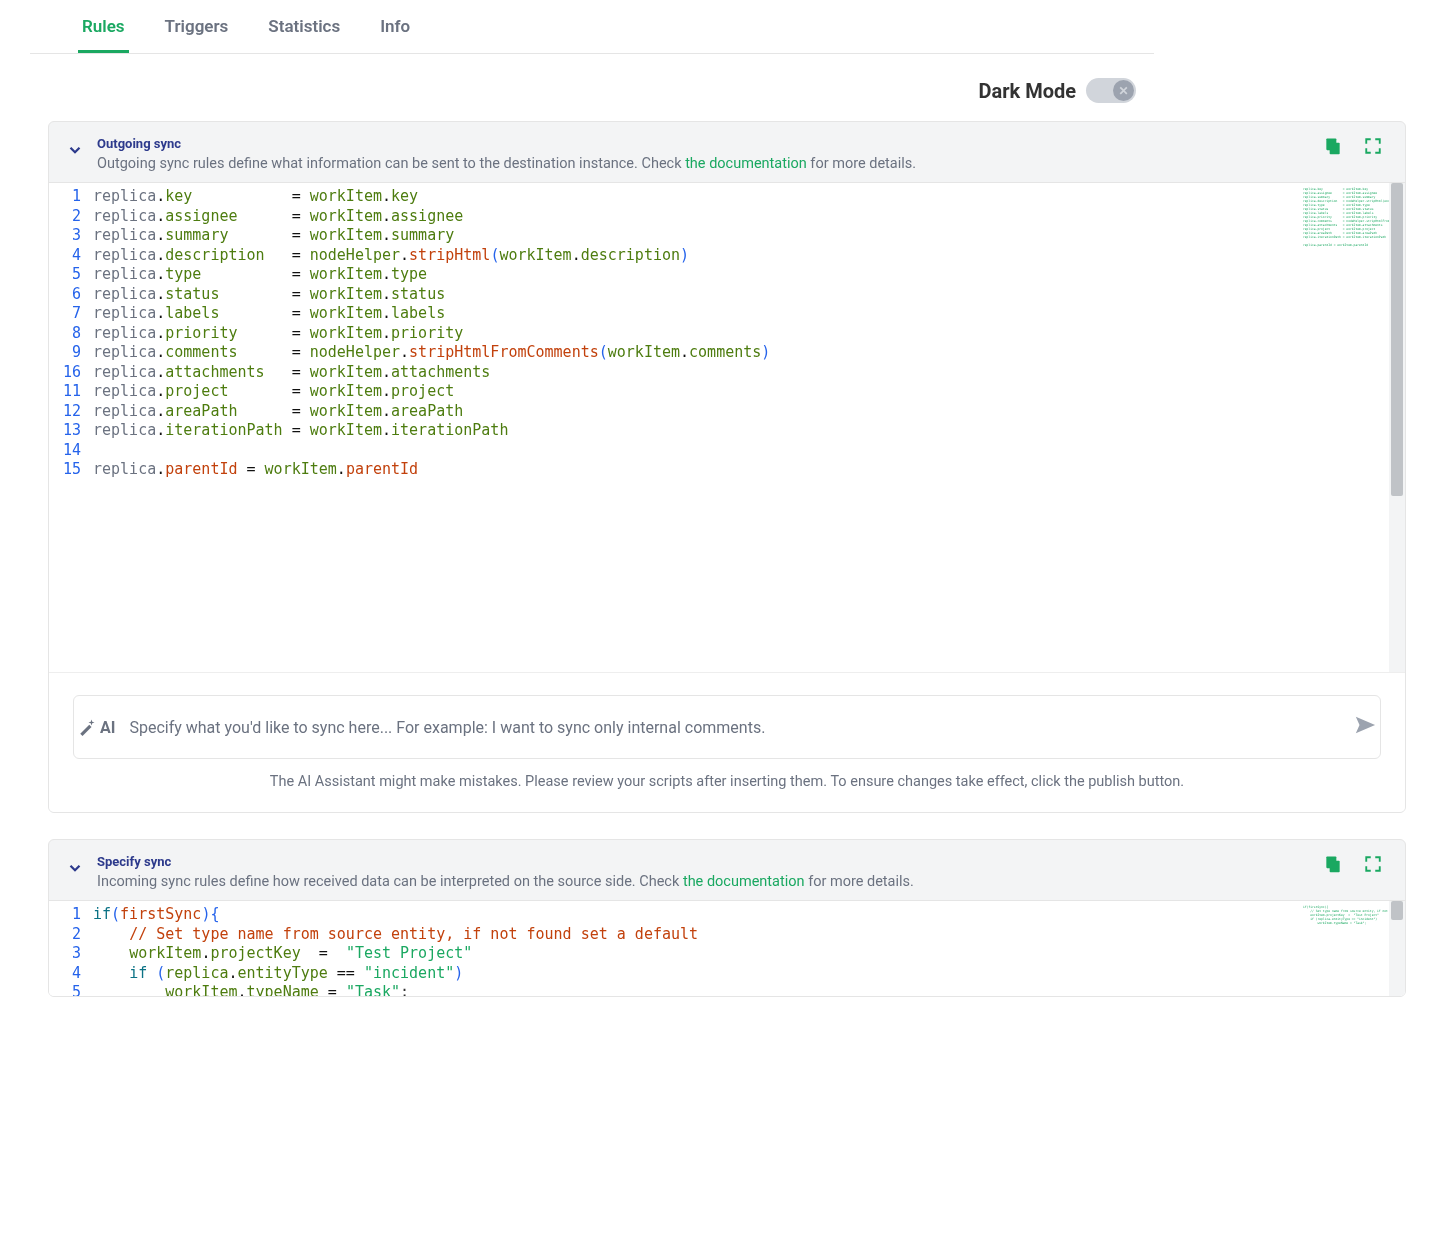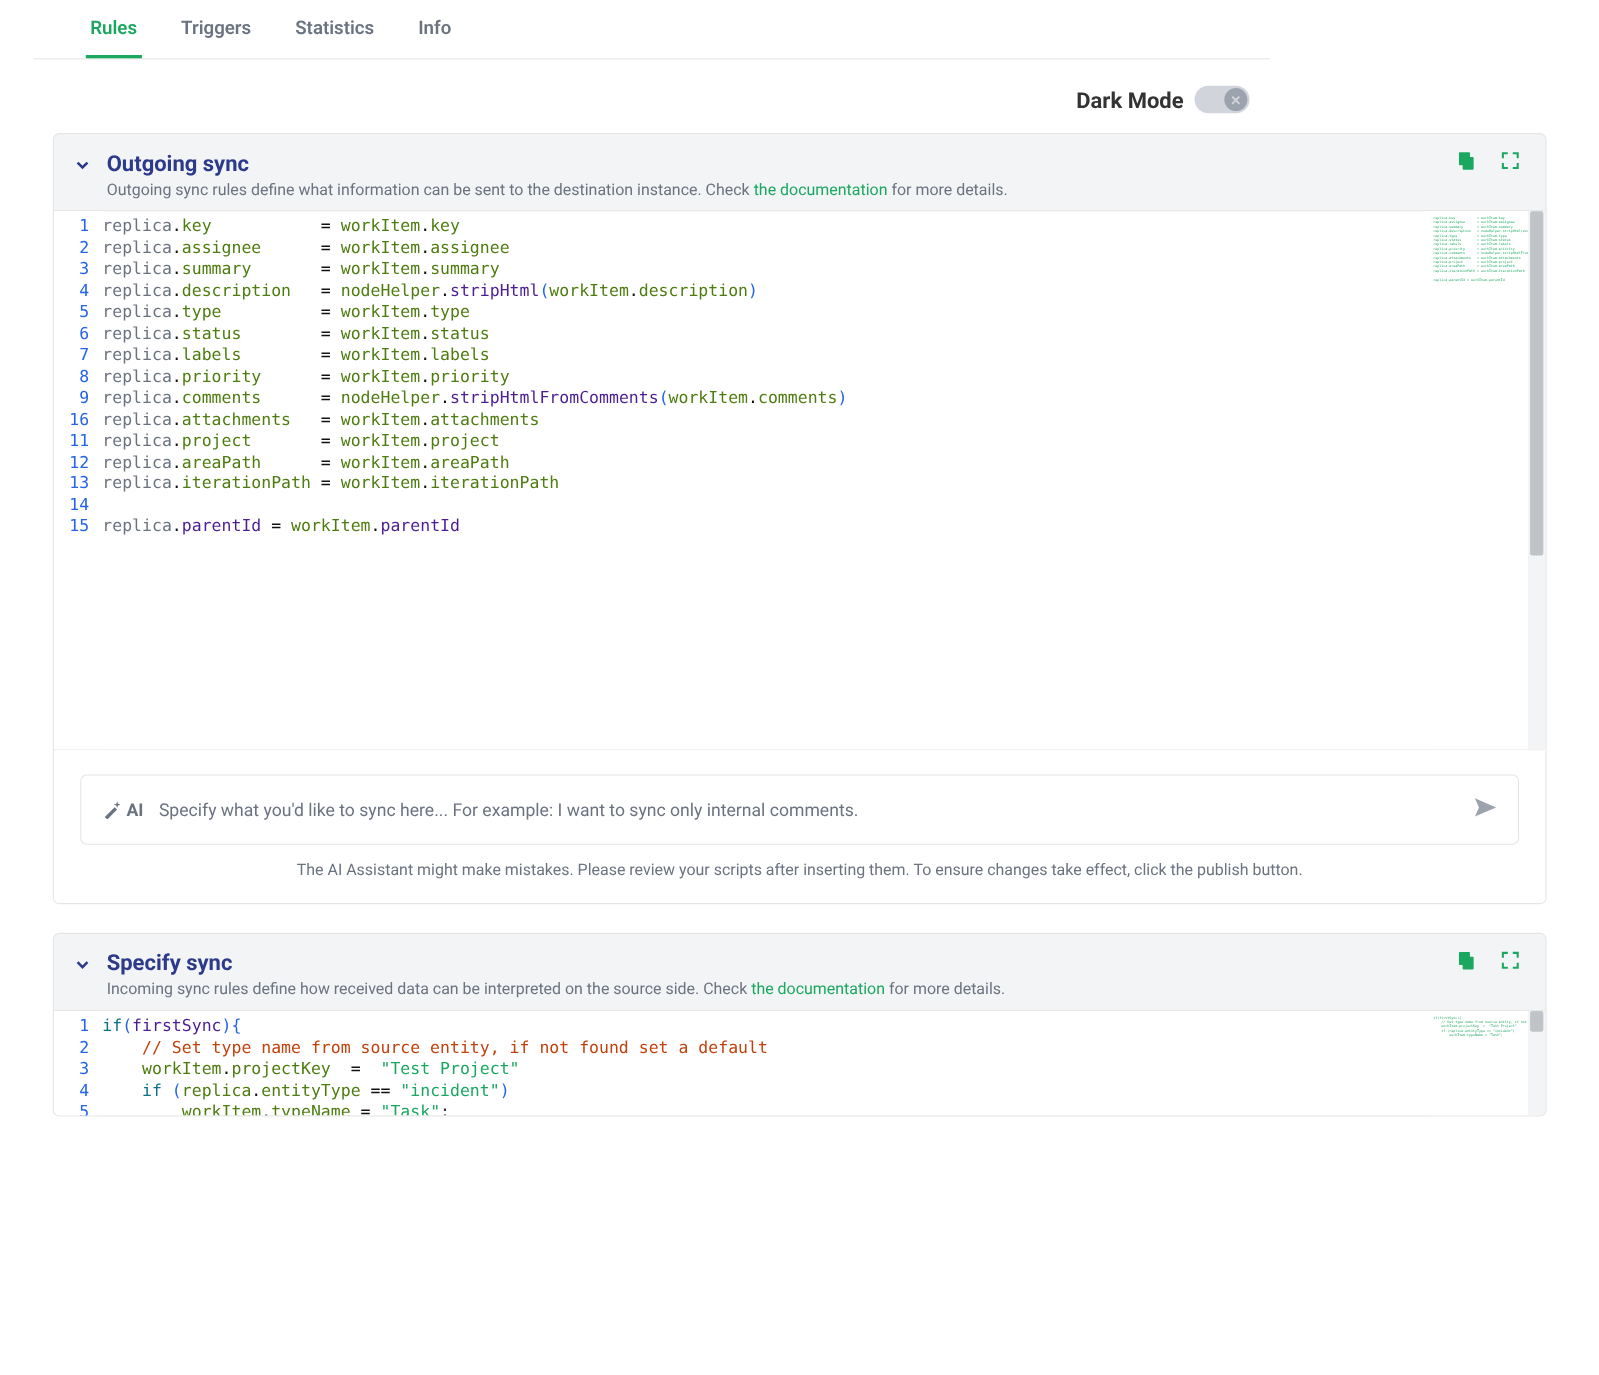--- a/index.html
+++ b/index.html
@@ -87,21 +87,21 @@
     display: flex;
     align-items: center;
     justify-content: center;
     color: #2d3a8c;
     margin-top: 4px;
     cursor: pointer;
     flex-shrink: 0;
   }
   .panel-title {
     color: #2d3a8c;
-    font-size: 20px;
+    font-size: 13px;
     font-weight: 700;
   }
   .panel-desc {
     color: #6b7280;
     font-size: 14.5px;
     margin-top: 4px;
   }
   .panel-desc a { color: #1aa861; text-decoration: none; font-weight:400;}
   .panel-actions {
     margin-left: auto;
@@ -138,21 +138,21 @@
     flex:1;
     overflow:hidden;
   }
   .tok-var { color:#6b7280;}
   .tok-prop { color:#4d7c0f;}
   .tok-dot { color:#111;}
   .tok-op  { color:#111;}
   .tok-kw  { color:#0b7285;}
   .tok-str { color:#1aa861;}
   .tok-cmt { color:#c2410c;}
-  .tok-fn  { color:#4c1d95;}
+  .tok-fn  { color:#c2410c;}
   .tok-paren{color:#2563eb;}
   .tok-brace{color:#2563eb;}
   .minimap {
     width:90px;
     background:#fff;
     flex-shrink:0;
     position:relative;
     overflow:hidden;
   }
   .minimap-content{
@@ -176,21 +176,21 @@
   .ai-row {
     background:#fff;
     padding: 22px 24px 14px;
     border-top:1px solid #eee;
   }
   .ai-input {
     border:1px solid #e5e5e5;
     border-radius:6px;
     display:flex;
     align-items:center;
-    padding: 18px 19px;
+    padding: 18px 4px;
     gap:14px;
   }
   .ai-badge {
     display:flex;
     align-items:center;
     gap:4px;
     color:#6b7280;
     font-weight:700;
     font-size:16px;
   }

